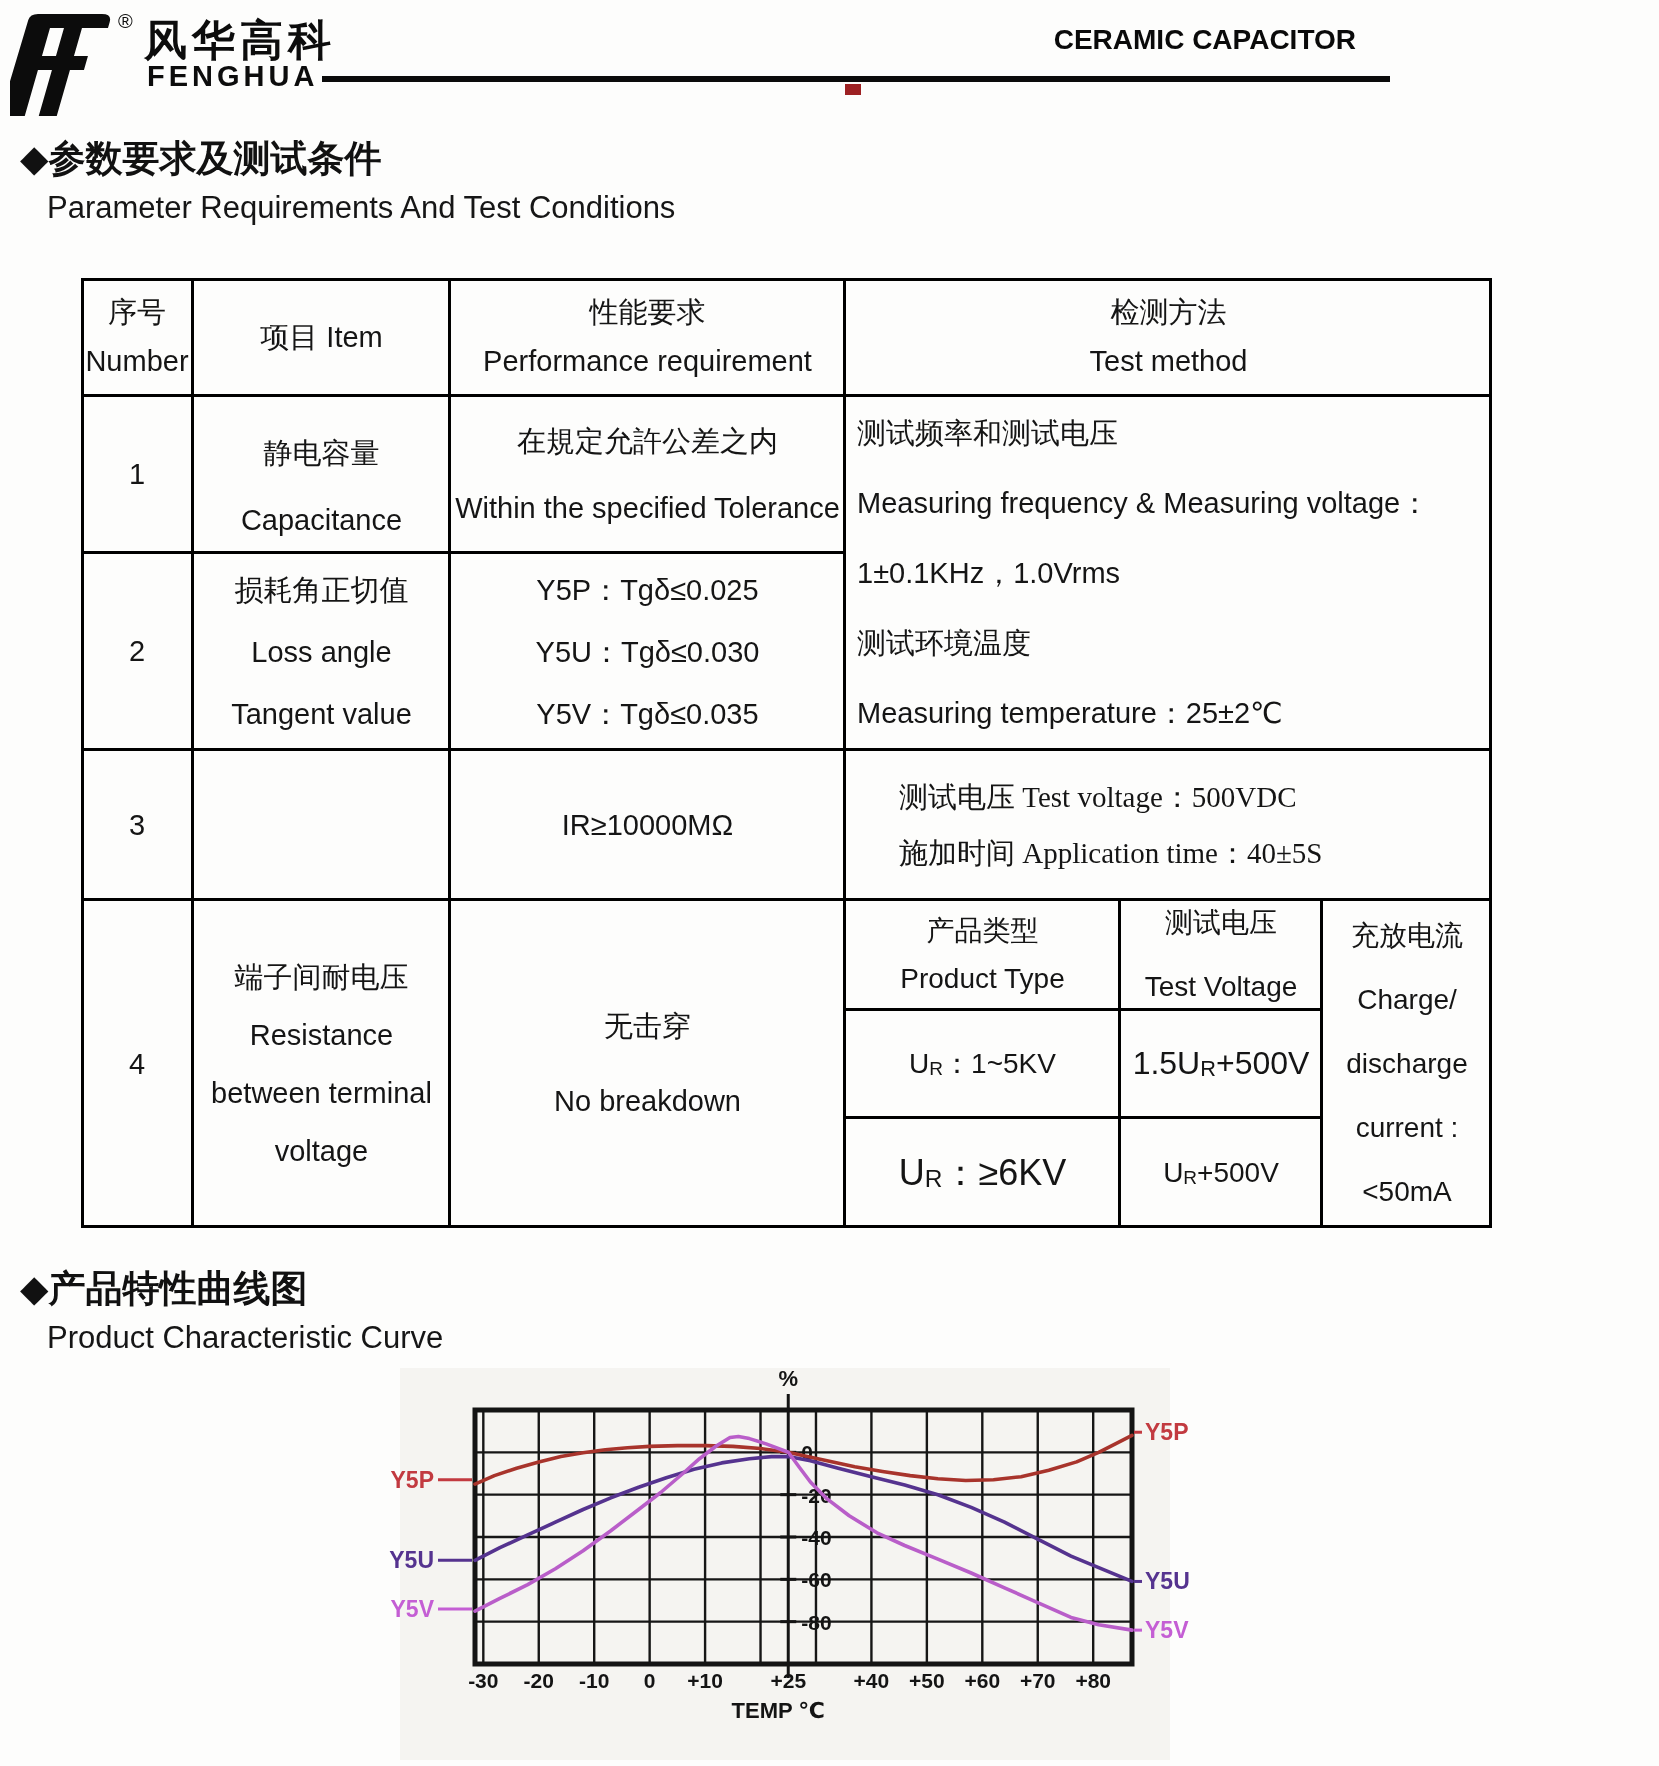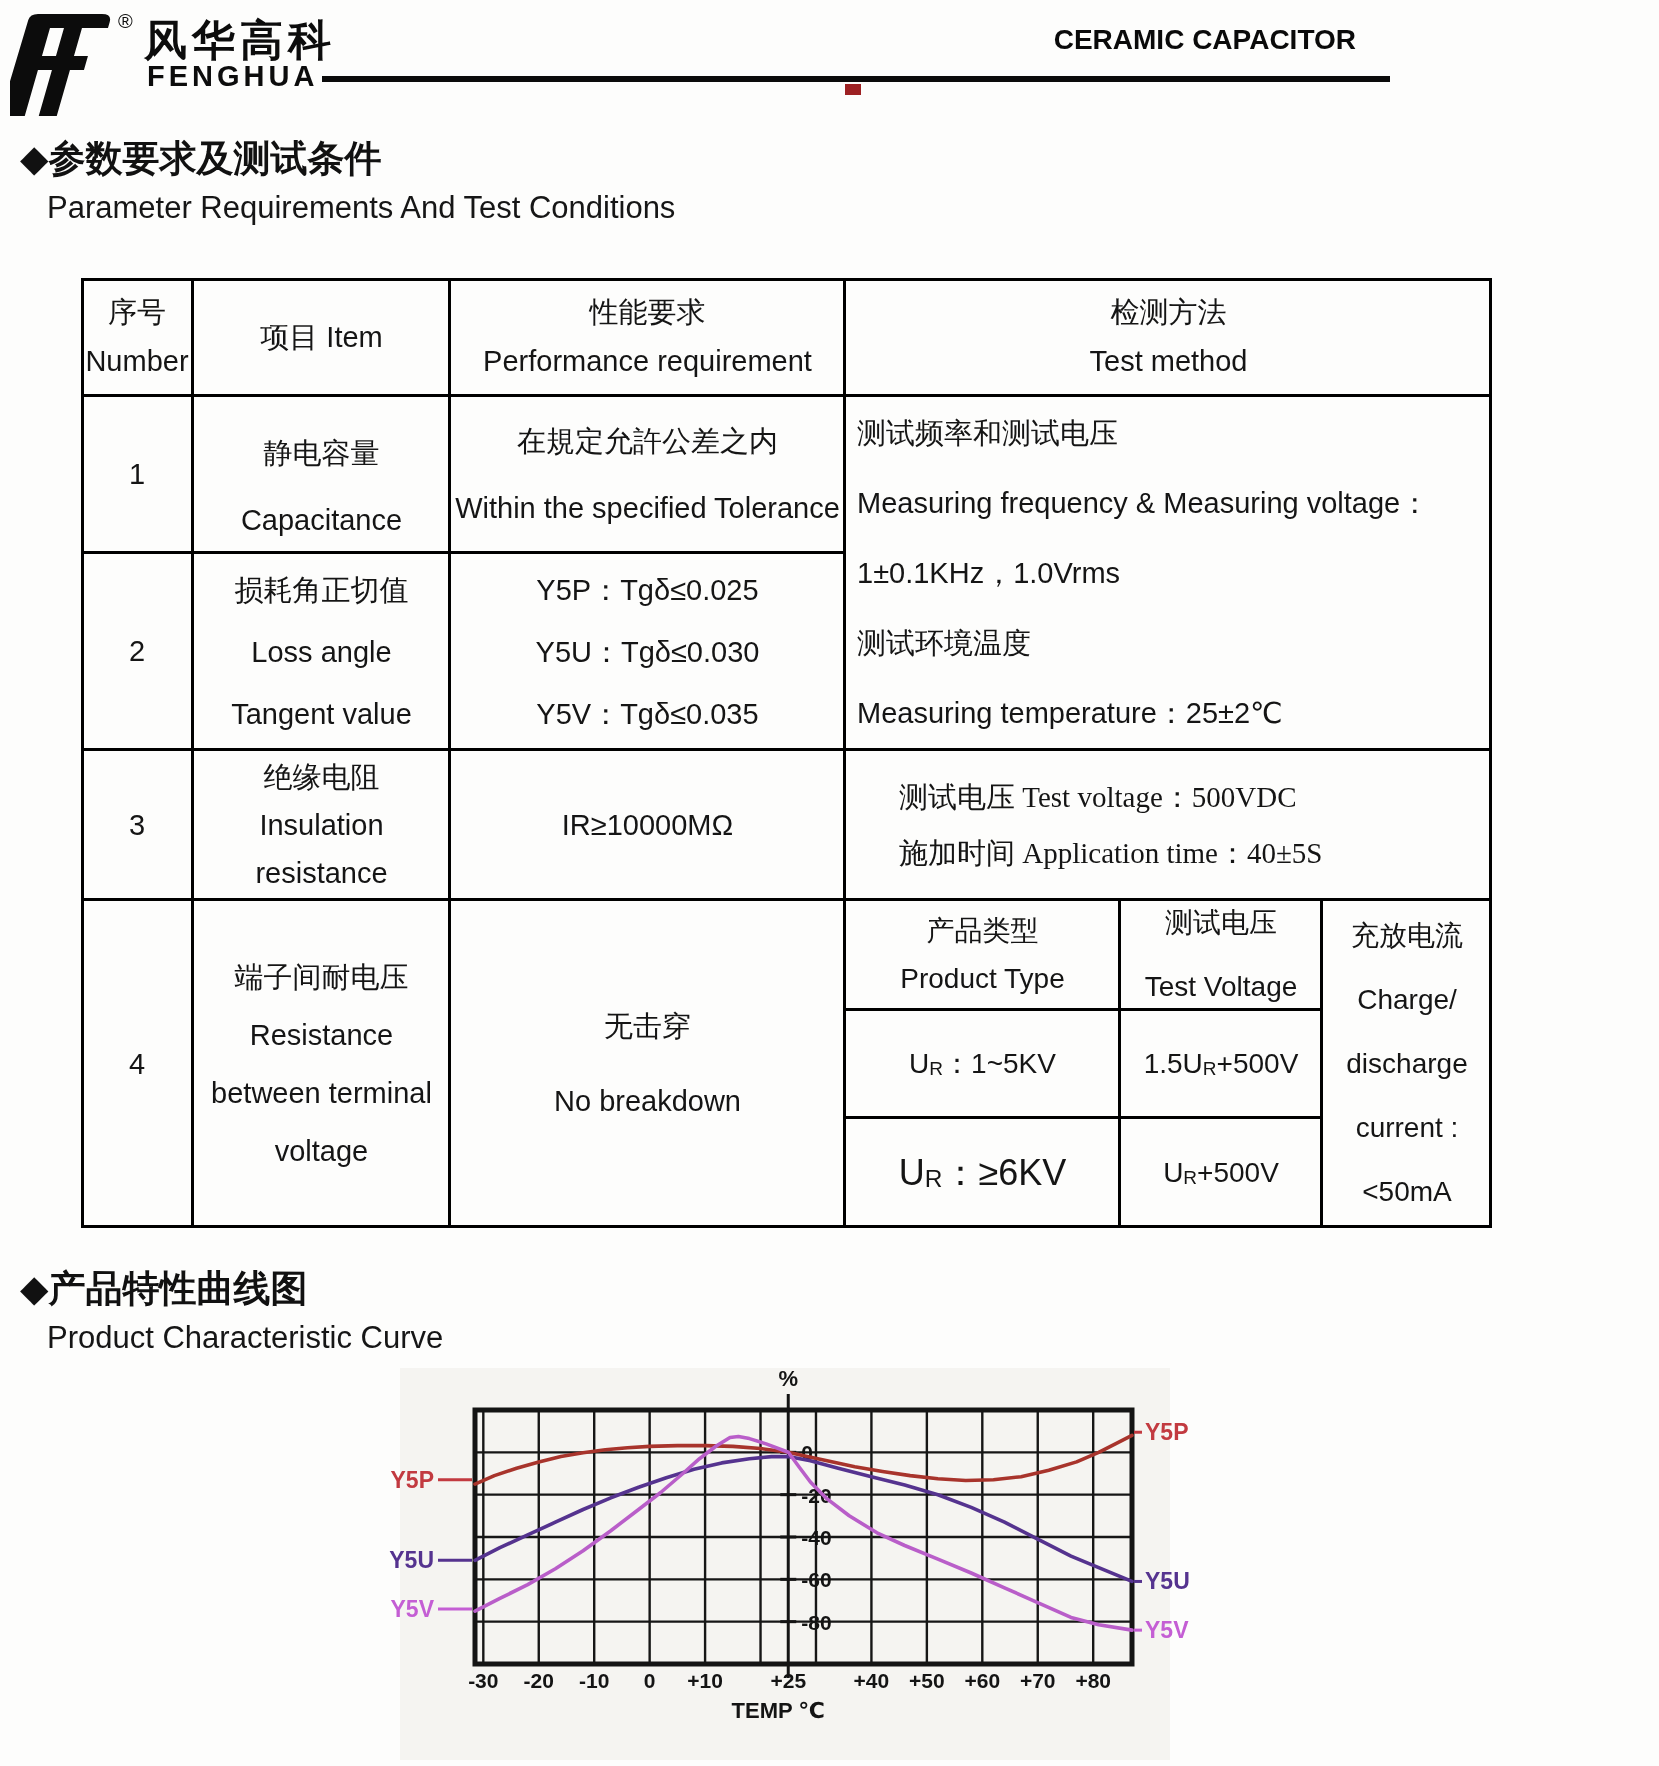--- a/index.html
+++ b/index.html
@@ -115,25 +115,20 @@
       <div>Loss angle</div>
       <div>Tangent value</div>
     </div>
     <div class="cell" style="left:369px;top:275px;width:395px;height:197px;line-height:62px;">
       <div>Y5P：Tgδ≤0.025</div>
       <div>Y5U：Tgδ≤0.030</div>
       <div>Y5V：Tgδ≤0.035</div>
     </div>
 
     <div class="cell" style="left:0;top:472px;width:112px;height:150px;">3</div>
-    <div class="cell" style="left:112px;top:472px;width:257px;height:150px;line-height:48px;">
-      <div>绝缘电阻</div>
-      <div>Insulation</div>
-      <div>resistance</div>
-    </div>
     <div class="cell" style="left:369px;top:472px;width:395px;height:150px;">IR≥10000MΩ</div>
     <div class="cell left serif" style="left:806px;top:472px;width:647px;height:150px;line-height:56px;">
       <div>测试电压 Test voltage：500VDC</div>
       <div>施加时间 Application time：40±5S</div>
     </div>
 
     <div class="cell" style="left:0;top:622px;width:112px;height:328px;">4</div>
     <div class="cell" style="left:112px;top:622px;width:257px;height:328px;line-height:58px;">
       <div>端子间耐电压</div>
       <div>Resistance</div>
@@ -156,21 +151,21 @@
     <div class="cell" style="left:1241px;top:622px;width:170px;height:328px;line-height:64px;font-size:28px;">
       <div>充放电流</div>
       <div>Charge/</div>
       <div>discharge</div>
       <div>current :</div>
       <div>&lt;50mA</div>
     </div>
     <div class="cell" style="left:764px;top:732px;width:275px;height:108px;font-size:28px;">
       <div><span>U</span><span class="sub">R</span><span>：1~5KV</span></div>
     </div>
-    <div class="cell" style="left:1039px;top:732px;width:202px;height:108px;font-size:28px;">
+    <div class="cell" style="left:1039px;top:732px;width:202px;height:108px;font-size:32px;">
       <div><span>1.5U</span><span class="sub">R</span><span>+500V</span></div>
     </div>
     <div class="cell" style="left:764px;top:840px;width:275px;height:110px;font-size:36px;">
       <div><span>U</span><span class="sub">R</span><span>：≥6KV</span></div>
     </div>
     <div class="cell" style="left:1039px;top:840px;width:202px;height:110px;font-size:28px;">
       <div><span>U</span><span class="sub">R</span><span>+500V</span></div>
     </div>
   </div>
 

